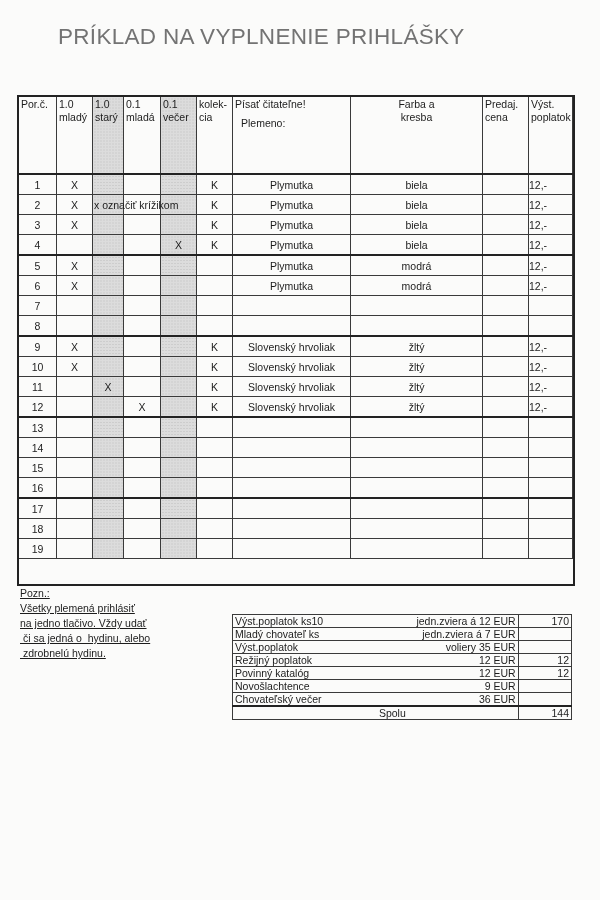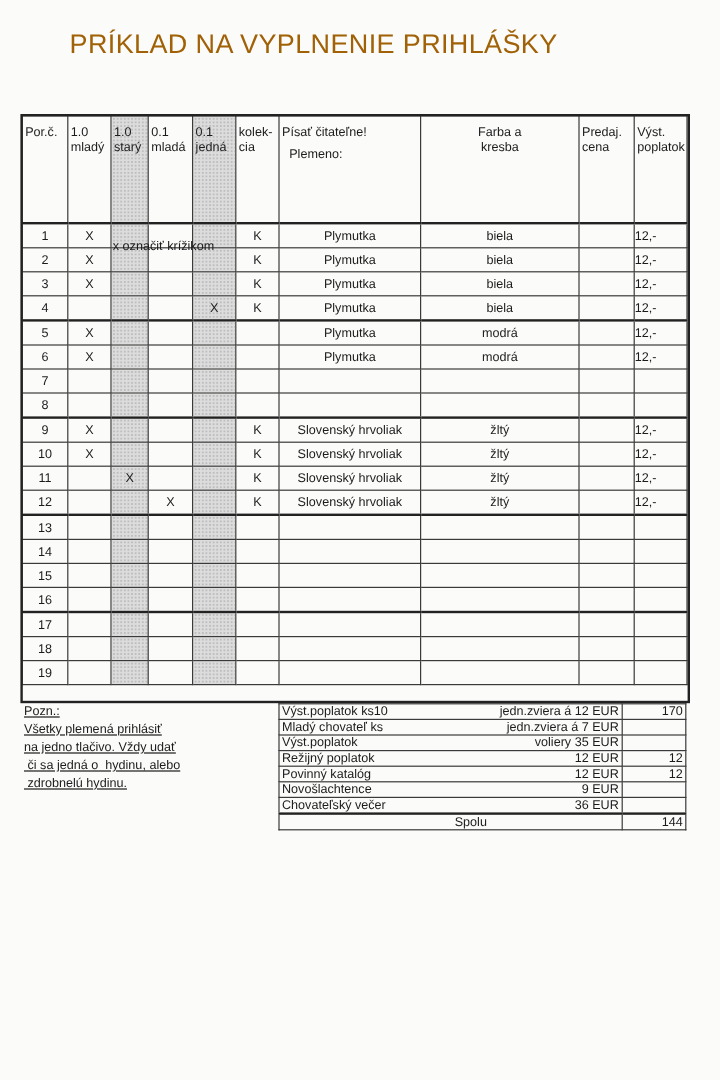--- a/index.html
+++ b/index.html
@@ -1,31 +1,31 @@
 <!DOCTYPE html>
 <html><head>
 <meta charset="utf-8">
 <style>
   html, body { margin:0; padding:0; }
   body { width:600px; height:900px; background:#fbfbfa; position:relative; overflow:hidden;
          font-family:"Liberation Sans", sans-serif; color:#1c1c1c; }
-  .title { position:absolute; left:58px; top:24px; font-size:22.5px; letter-spacing:0.3px; color:#a16207; font-weight:normal; }
+  .title { position:absolute; left:58px; top:24px; font-size:22.5px; letter-spacing:0.3px; color:#737373; font-weight:normal; }
   table.grid { position:absolute; left:18px; top:96px; border-collapse:collapse; table-layout:fixed; width:554px; }
   table.grid td { border:1px solid #3a3a3a; font-size:10.5px; padding:0; height:19px; vertical-align:middle; overflow:hidden; white-space:nowrap; }
-  table.grid tr.hdr td { height:74px; vertical-align:top; padding:7px 2px; white-space:normal; line-height:13px;margin-left:34px; }
+  table.grid tr.hdr td { height:74px; vertical-align:top; padding:1px 2px; white-space:normal; line-height:13px;margin-left:34px; }
   table.grid tr.hdr { border-bottom:2px solid #222; }
   table.grid tr.thick td { border-top:2px solid #222; }
   .shade { background:#dcdcdc; background-image:radial-gradient(#bdbdbd 0.6px, transparent 0.7px); background-size:3px 3px; }
   .c { text-align:center; }
   .r { text-align:left; padding-right:6px !important; }
   .outer { position:absolute; left:17px; top:95px; width:554px; height:487px; border:2px solid #222; pointer-events:none; }
   .mark-note { position:absolute; left:94px; top:156px; font-size:10.5px; color:#1c1c1c;margin-top:43px; }
   .note { position:absolute; left:20px; top:586px; font-size:10.5px; line-height:15px; }
   .note div { white-space:pre;text-decoration:underline; }
-  table.fees { position:absolute; left:232px; top:586px; border-collapse:collapse; table-layout:fixed; width:340px; }
+  table.fees { position:absolute; left:232px; top:614px; border-collapse:collapse; table-layout:fixed; width:340px; }
   table.fees td { border:1px solid #3a3a3a; font-size:10.5px; height:12px; padding:0 2px; line-height:12px; white-space:nowrap; }
   table.fees td.lbl { width:236px; position:relative; }
   table.fees td.lbl .l { float:left; }
   table.fees td.lbl .p { float:right; }
   table.fees td.val { text-align:right; width:40px; }
   table.fees tr.total td { border-top:2px solid #222; }
 </style>
 </head>
 <body>
 
@@ -54,21 +54,21 @@
       <td class="shade">
           <div>1.0</div>
           <div>starý</div>
         </td>
       <td>
           <div>0.1</div>
           <div>mladá</div>
         </td>
       <td class="shade">
           <div>0.1</div>
-          <div>jedná</div>
+          <div>večer</div>
         </td>
       <td>
           <div>kolek-</div>
           <div>cia</div>
         </td>
       <td>
           <div>Písať čitateľne!</div>
           <div style="margin-top:6px;padding-left:6px">Plemeno:</div>
         </td>
       <td class="c">

